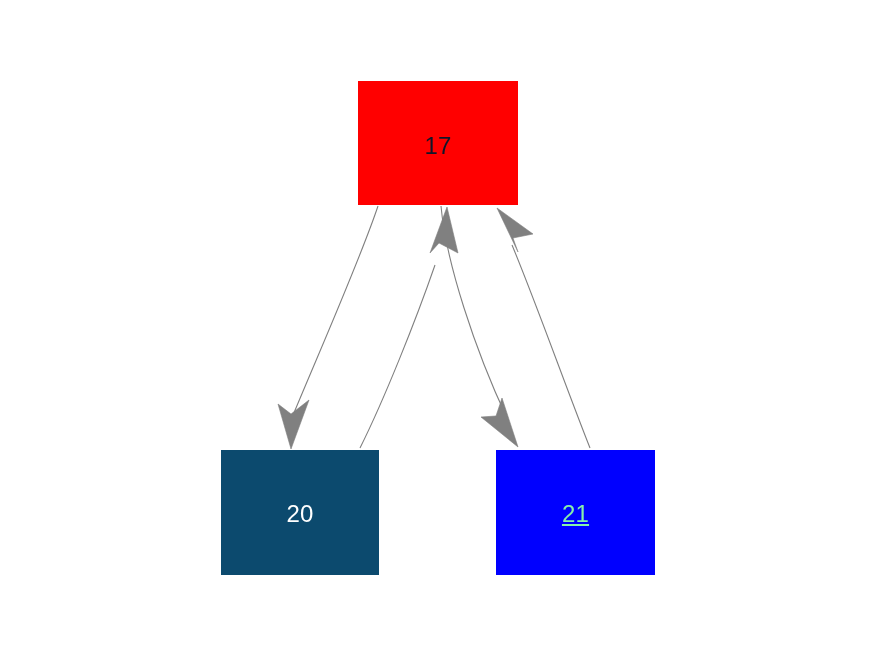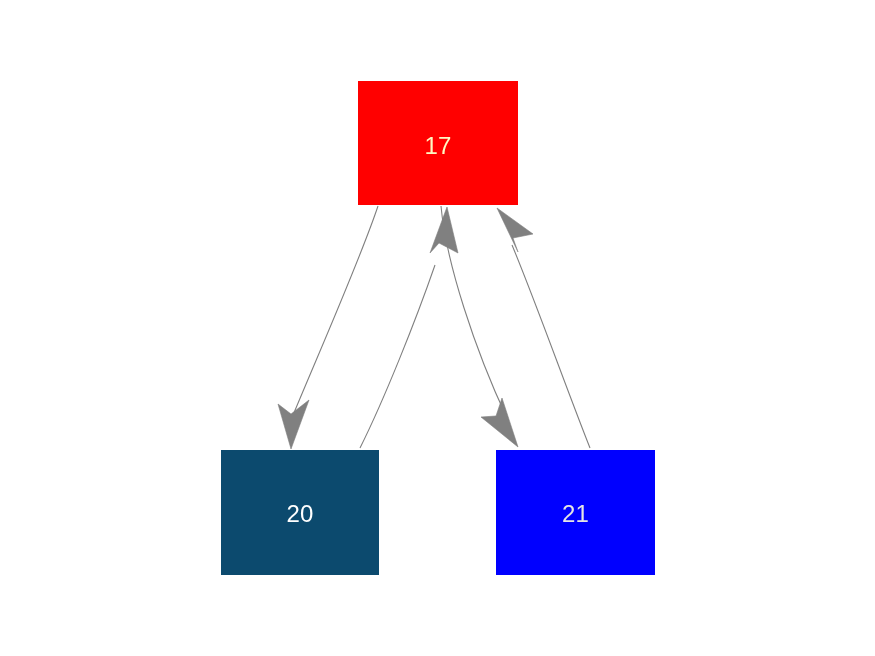--- a/index.html
+++ b/index.html
@@ -64,24 +64,24 @@
       <path class="edge-path" fill="none" stroke="#808080" stroke-width="1.1" d="M 441,206 C 446,262 475,350 507,418"></path>
       <path class="edge-arrow" fill="#808080" stroke="#808080" stroke-width="0.6" d="M 518,447 L 481,417 L 496,416 L 502,398 Z"></path>
     </g>
     <g>
       <path class="edge-path" fill="none" stroke="#808080" stroke-width="1.1" d="M 590,448 C 567,390 535,300 512,245"></path>
       <path class="edge-arrow" fill="#808080" stroke="#808080" stroke-width="0.6" d="M 497,208 L 518,252 L 513,238 L 533,234 Z"></path>
     </g>
   </svg>
 
   <div class="graph-node" style="left: 358px; top: 81px; width: 160px; height: 124px; background: rgb(255, 0, 0);">
-    <span class="node-label" style="top: 53px; color: #fef9c3; font-size: 24px;">17</span>
+    <span class="node-label" style="top: 53px; color: #0f172a; font-size: 24px;">17</span>
   </div>
 
   <div class="graph-node" style="left: 221px; top: 450px; width: 158px; height: 125px; background: #0c4a6e;">
     <span class="node-label" style="top: 52px; color: rgb(255, 255, 255); font-size: 24px;">20</span>
   </div>
 
   <div class="graph-node" style="left: 496px; top: 450px; width: 159px; height: 125px; background: rgb(0, 0, 255);">
-    <span class="node-label" style="top: 52px; color: #e5e5e5; font-size: 24px;">21</span>
+    <span class="node-label" style="top: 52px; color: #86efac; font-size: 24px; text-decoration: underline;">21</span>
   </div>
 
 </div>
 
 </body></html>

